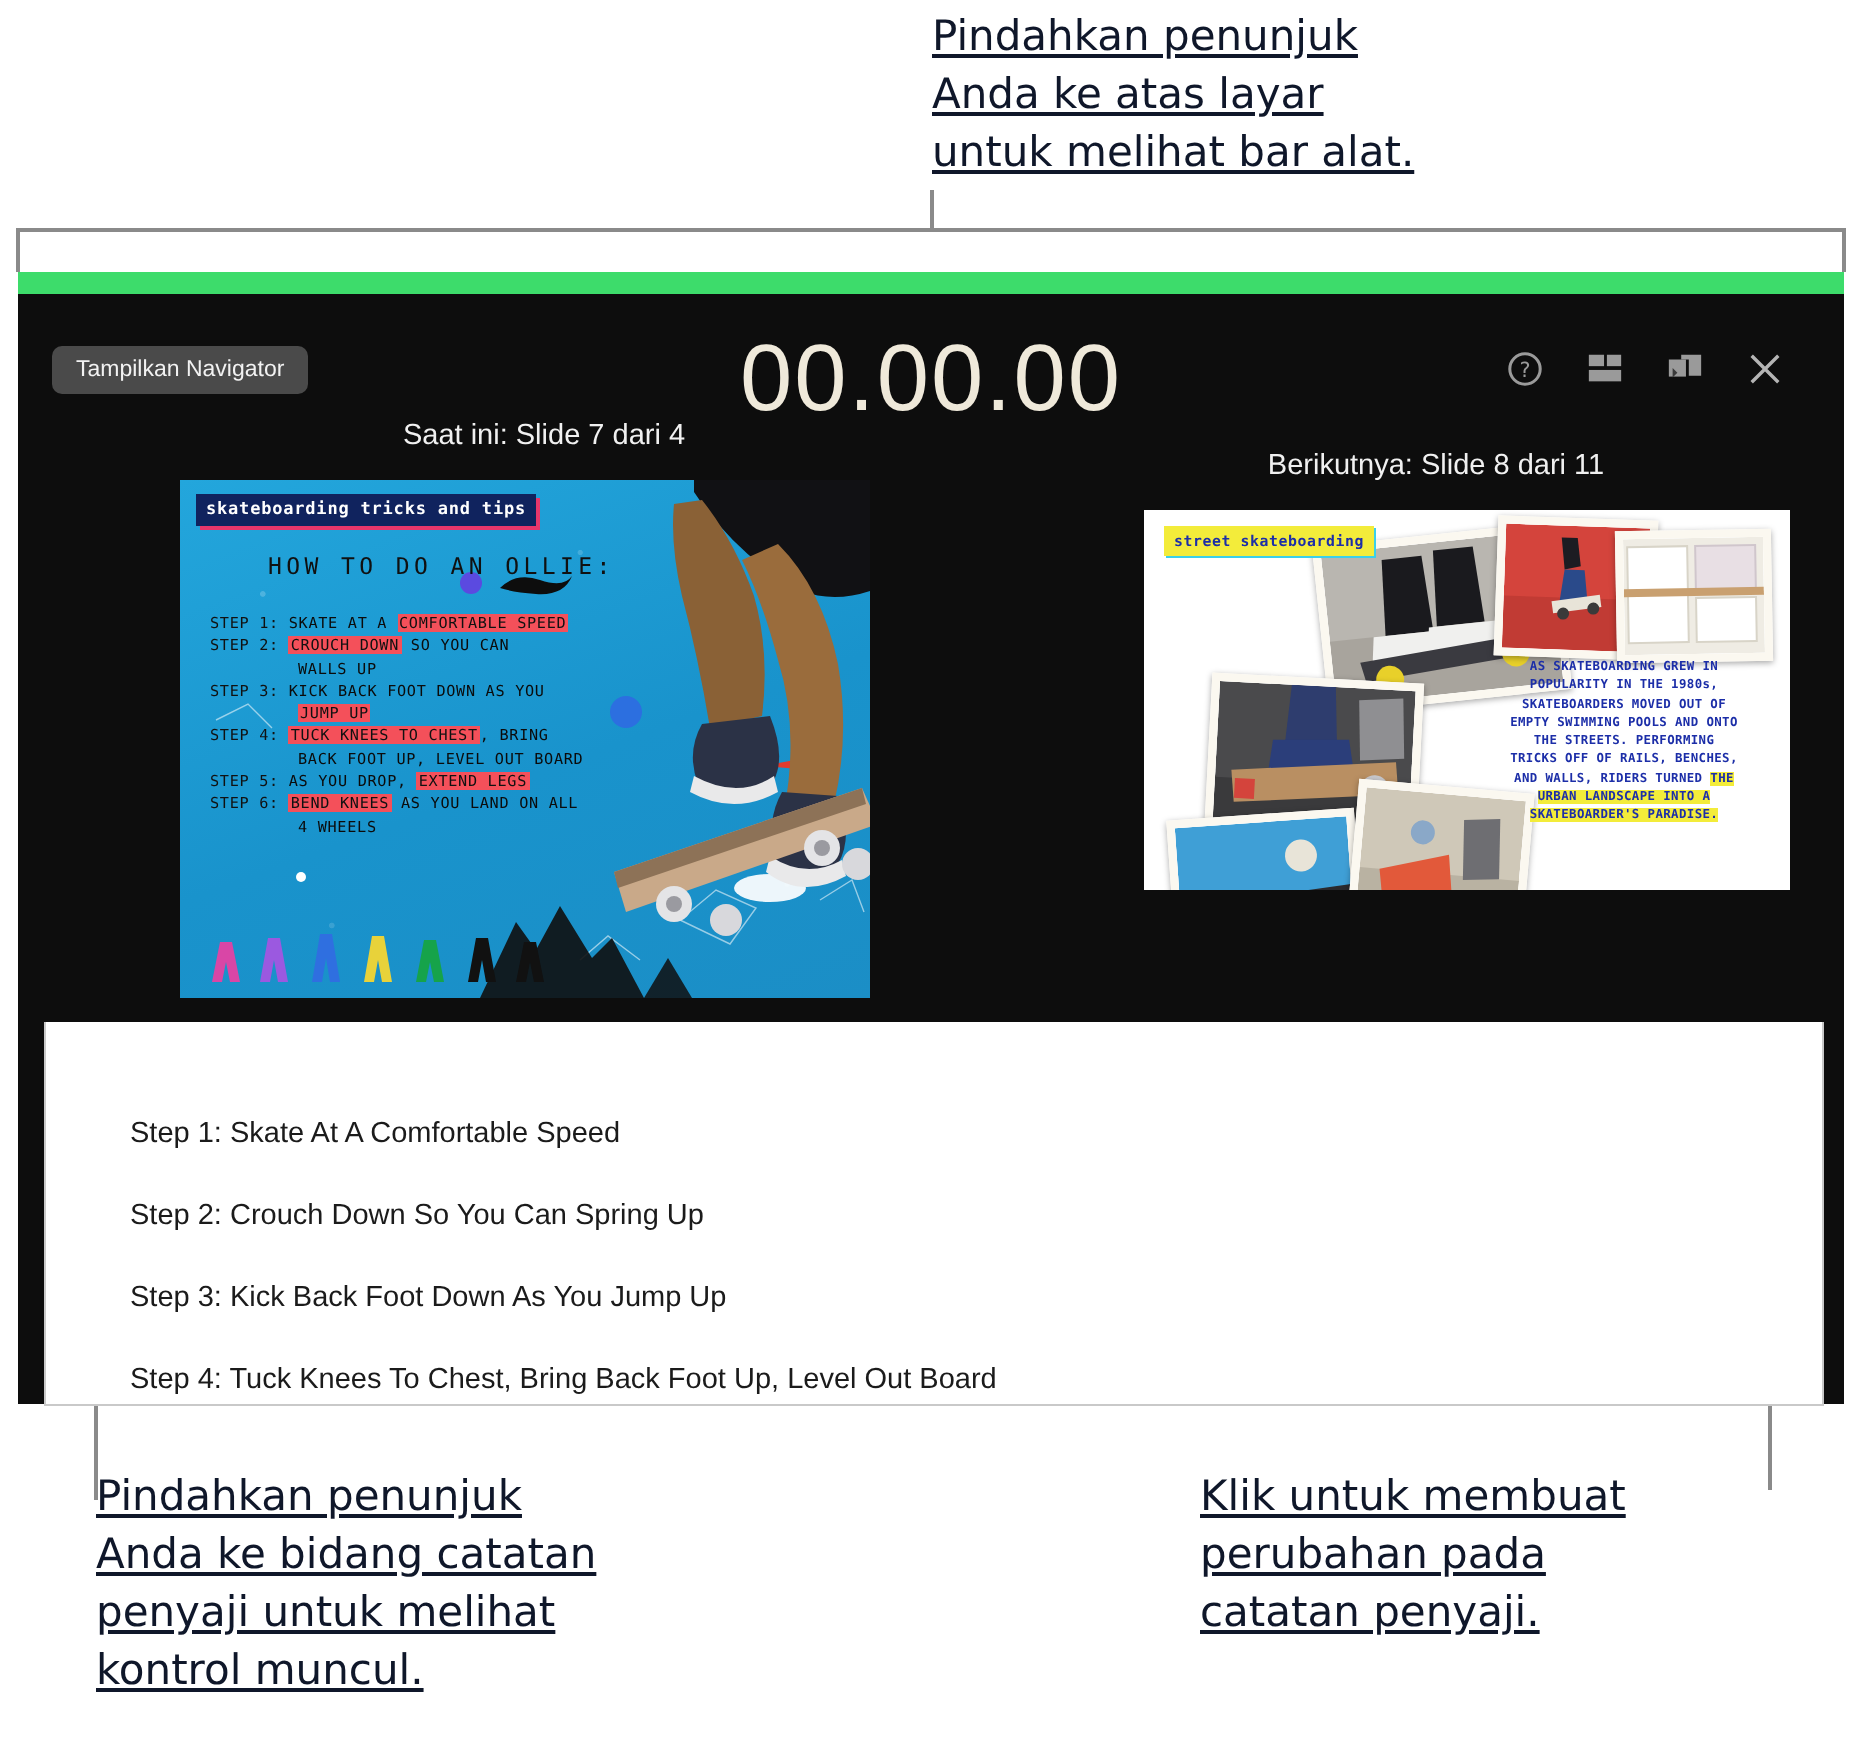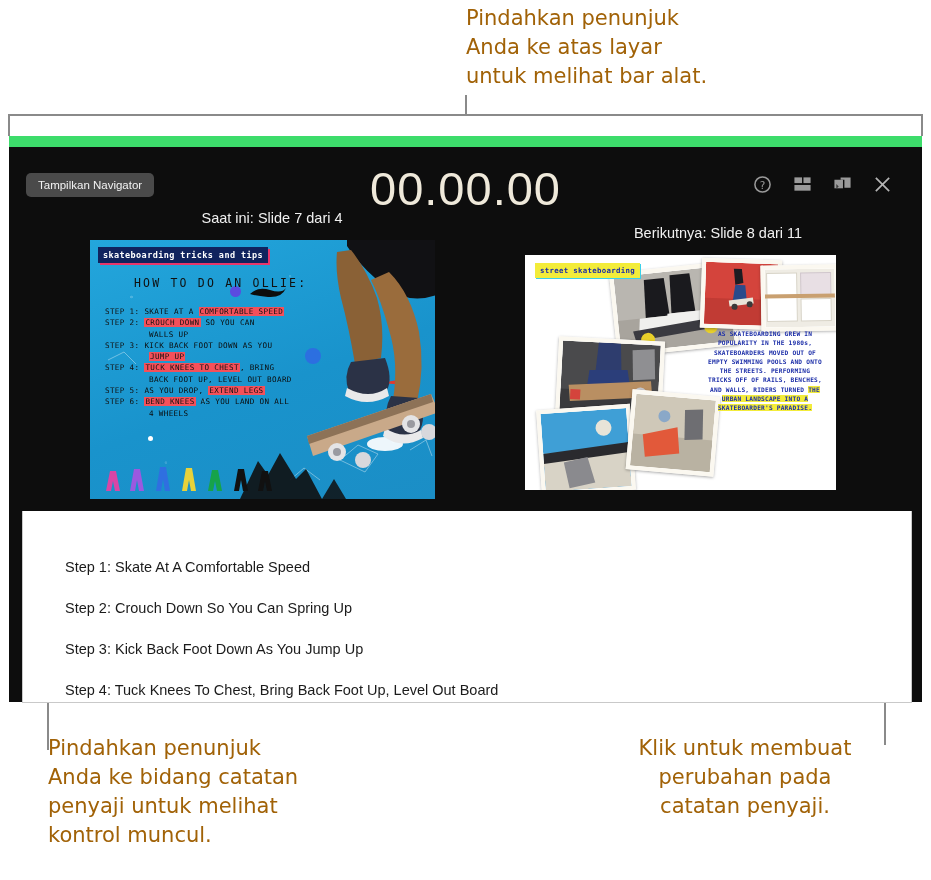--- a/index.html
+++ b/index.html
@@ -8,29 +8,30 @@
     background:#ffffff;
     font-family:"Liberation Sans", sans-serif;
     overflow:hidden;
     position:relative;
   }
   .stage{position:absolute;left:0;top:0;width:931px;height:880px;}
 
   
   .callout{
     position:absolute;
-    color:#a16207;
+    color:#0f172a;
     font-size:21px;
     line-height:29px;
     font-family:"DejaVu Sans", sans-serif;
     white-space:pre-line;
+    text-decoration:underline;
   }
   #callout-top{left:466px;top:4px;width:330px;text-align:left;}
   #callout-bottom-left{left:48px;top:734px;width:330px;text-align:left;}
-  #callout-bottom-right{left:600px;top:734px;width:290px;text-align:center;}
+  #callout-bottom-right{left:600px;top:734px;width:290px;text-align:left;}
 
   .leader{position:absolute;background:#8a8a8a;}
 
   
   #bracket-rail{left:8px;top:114px;width:915px;height:2px;}
   #bracket-left-drop{left:8px;top:114px;width:2px;height:22px;}
   #bracket-right-drop{left:921px;top:114px;width:2px;height:22px;}
   #bracket-stem{left:465px;top:95px;width:2px;height:20px;}
 
   
@@ -76,21 +77,21 @@
   .slide-label{
     position:absolute;color:#f0f0f0;font-size:14.5px;
     font-family:"Liberation Sans", sans-serif;
   }
   #label-current{left:93px;top:74px;width:340px;text-align:center;}
   #label-next{left:549px;top:89px;width:320px;text-align:center;}
 
   
   .slide{position:absolute;background:#f97316;overflow:hidden;}
   #slide-current{left:81px;top:104px;width:345px;height:259px;}
-  #slide-next{left:516px;top:119px;width:311px;height:235px;}
+  #slide-next{left:563px;top:119px;width:311px;height:190px;padding-left:12px;}
 
   
   .sk-bg{position:absolute;left:0;top:0;width:100%;height:100%;
     background:#1c9fd6;
     background-image:
       radial-gradient(circle at 12% 22%, rgba(255,255,255,.20) 0 1.2px, transparent 1.6px),
       radial-gradient(circle at 33% 62%, rgba(255,255,255,.18) 0 1.4px, transparent 1.8px),
       radial-gradient(circle at 58% 14%, rgba(255,255,255,.16) 0 1.1px, transparent 1.5px),
       radial-gradient(circle at 78% 46%, rgba(255,255,255,.18) 0 1.3px, transparent 1.7px),
       radial-gradient(circle at 88% 78%, rgba(255,255,255,.16) 0 1.2px, transparent 1.6px),

